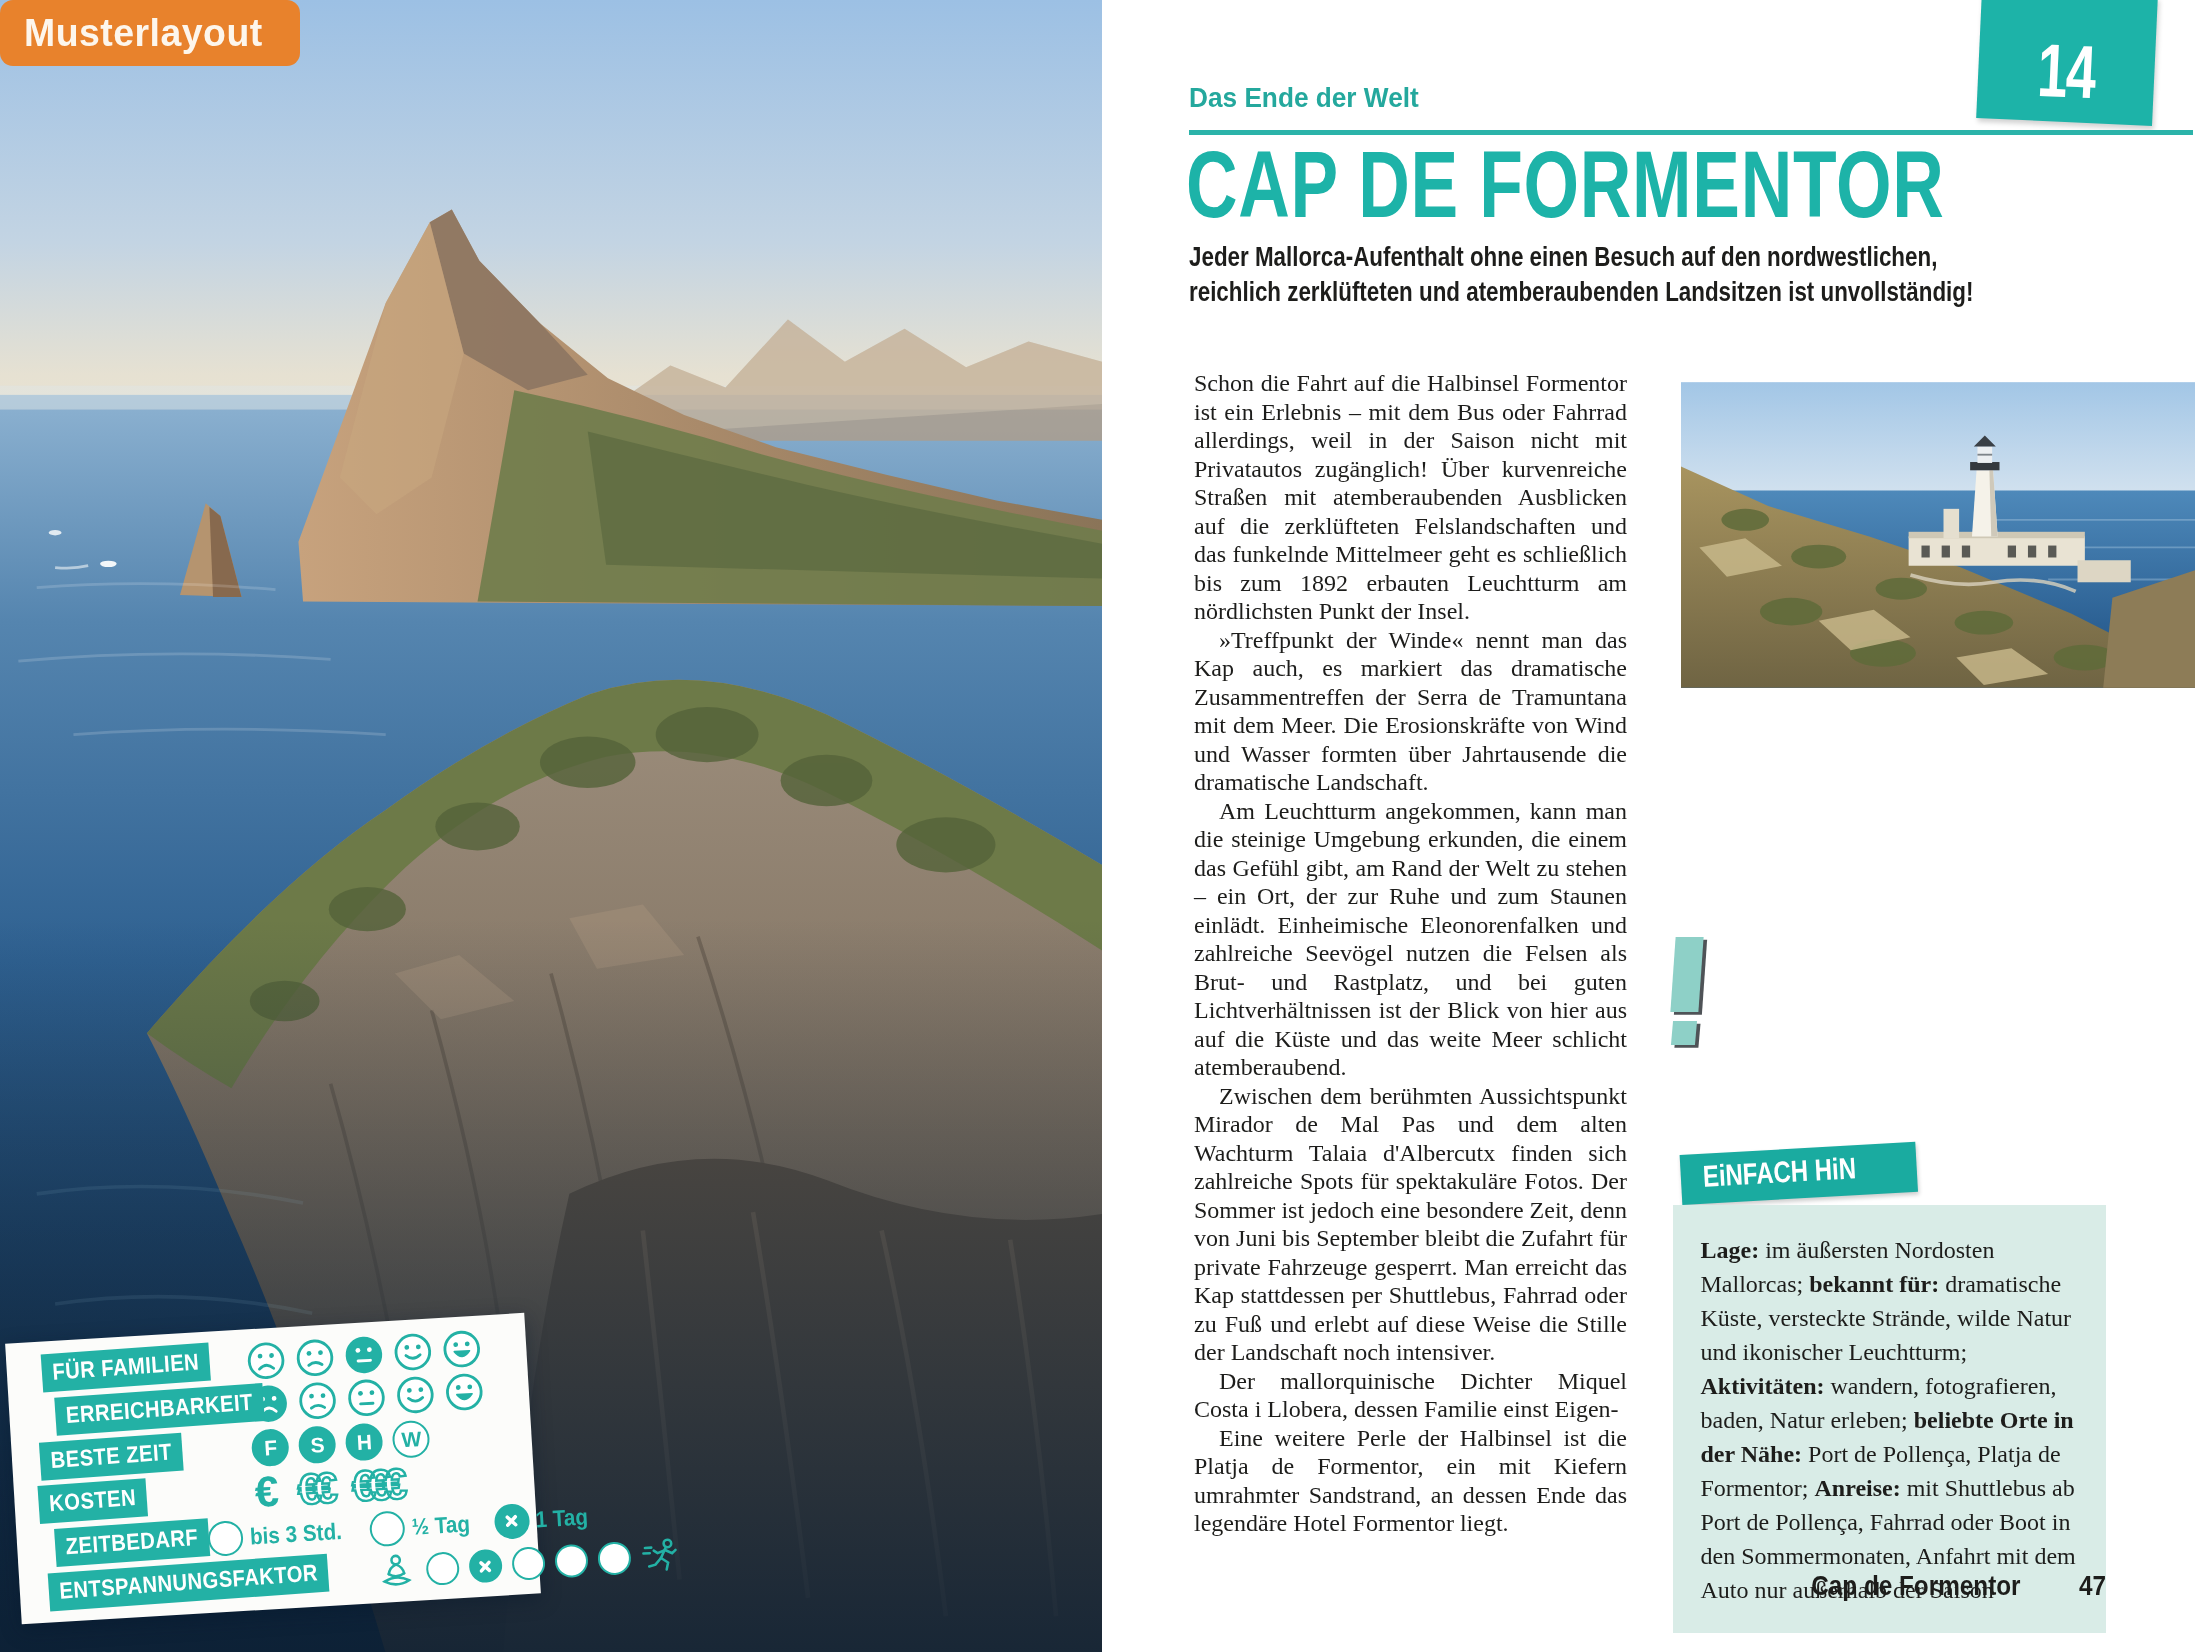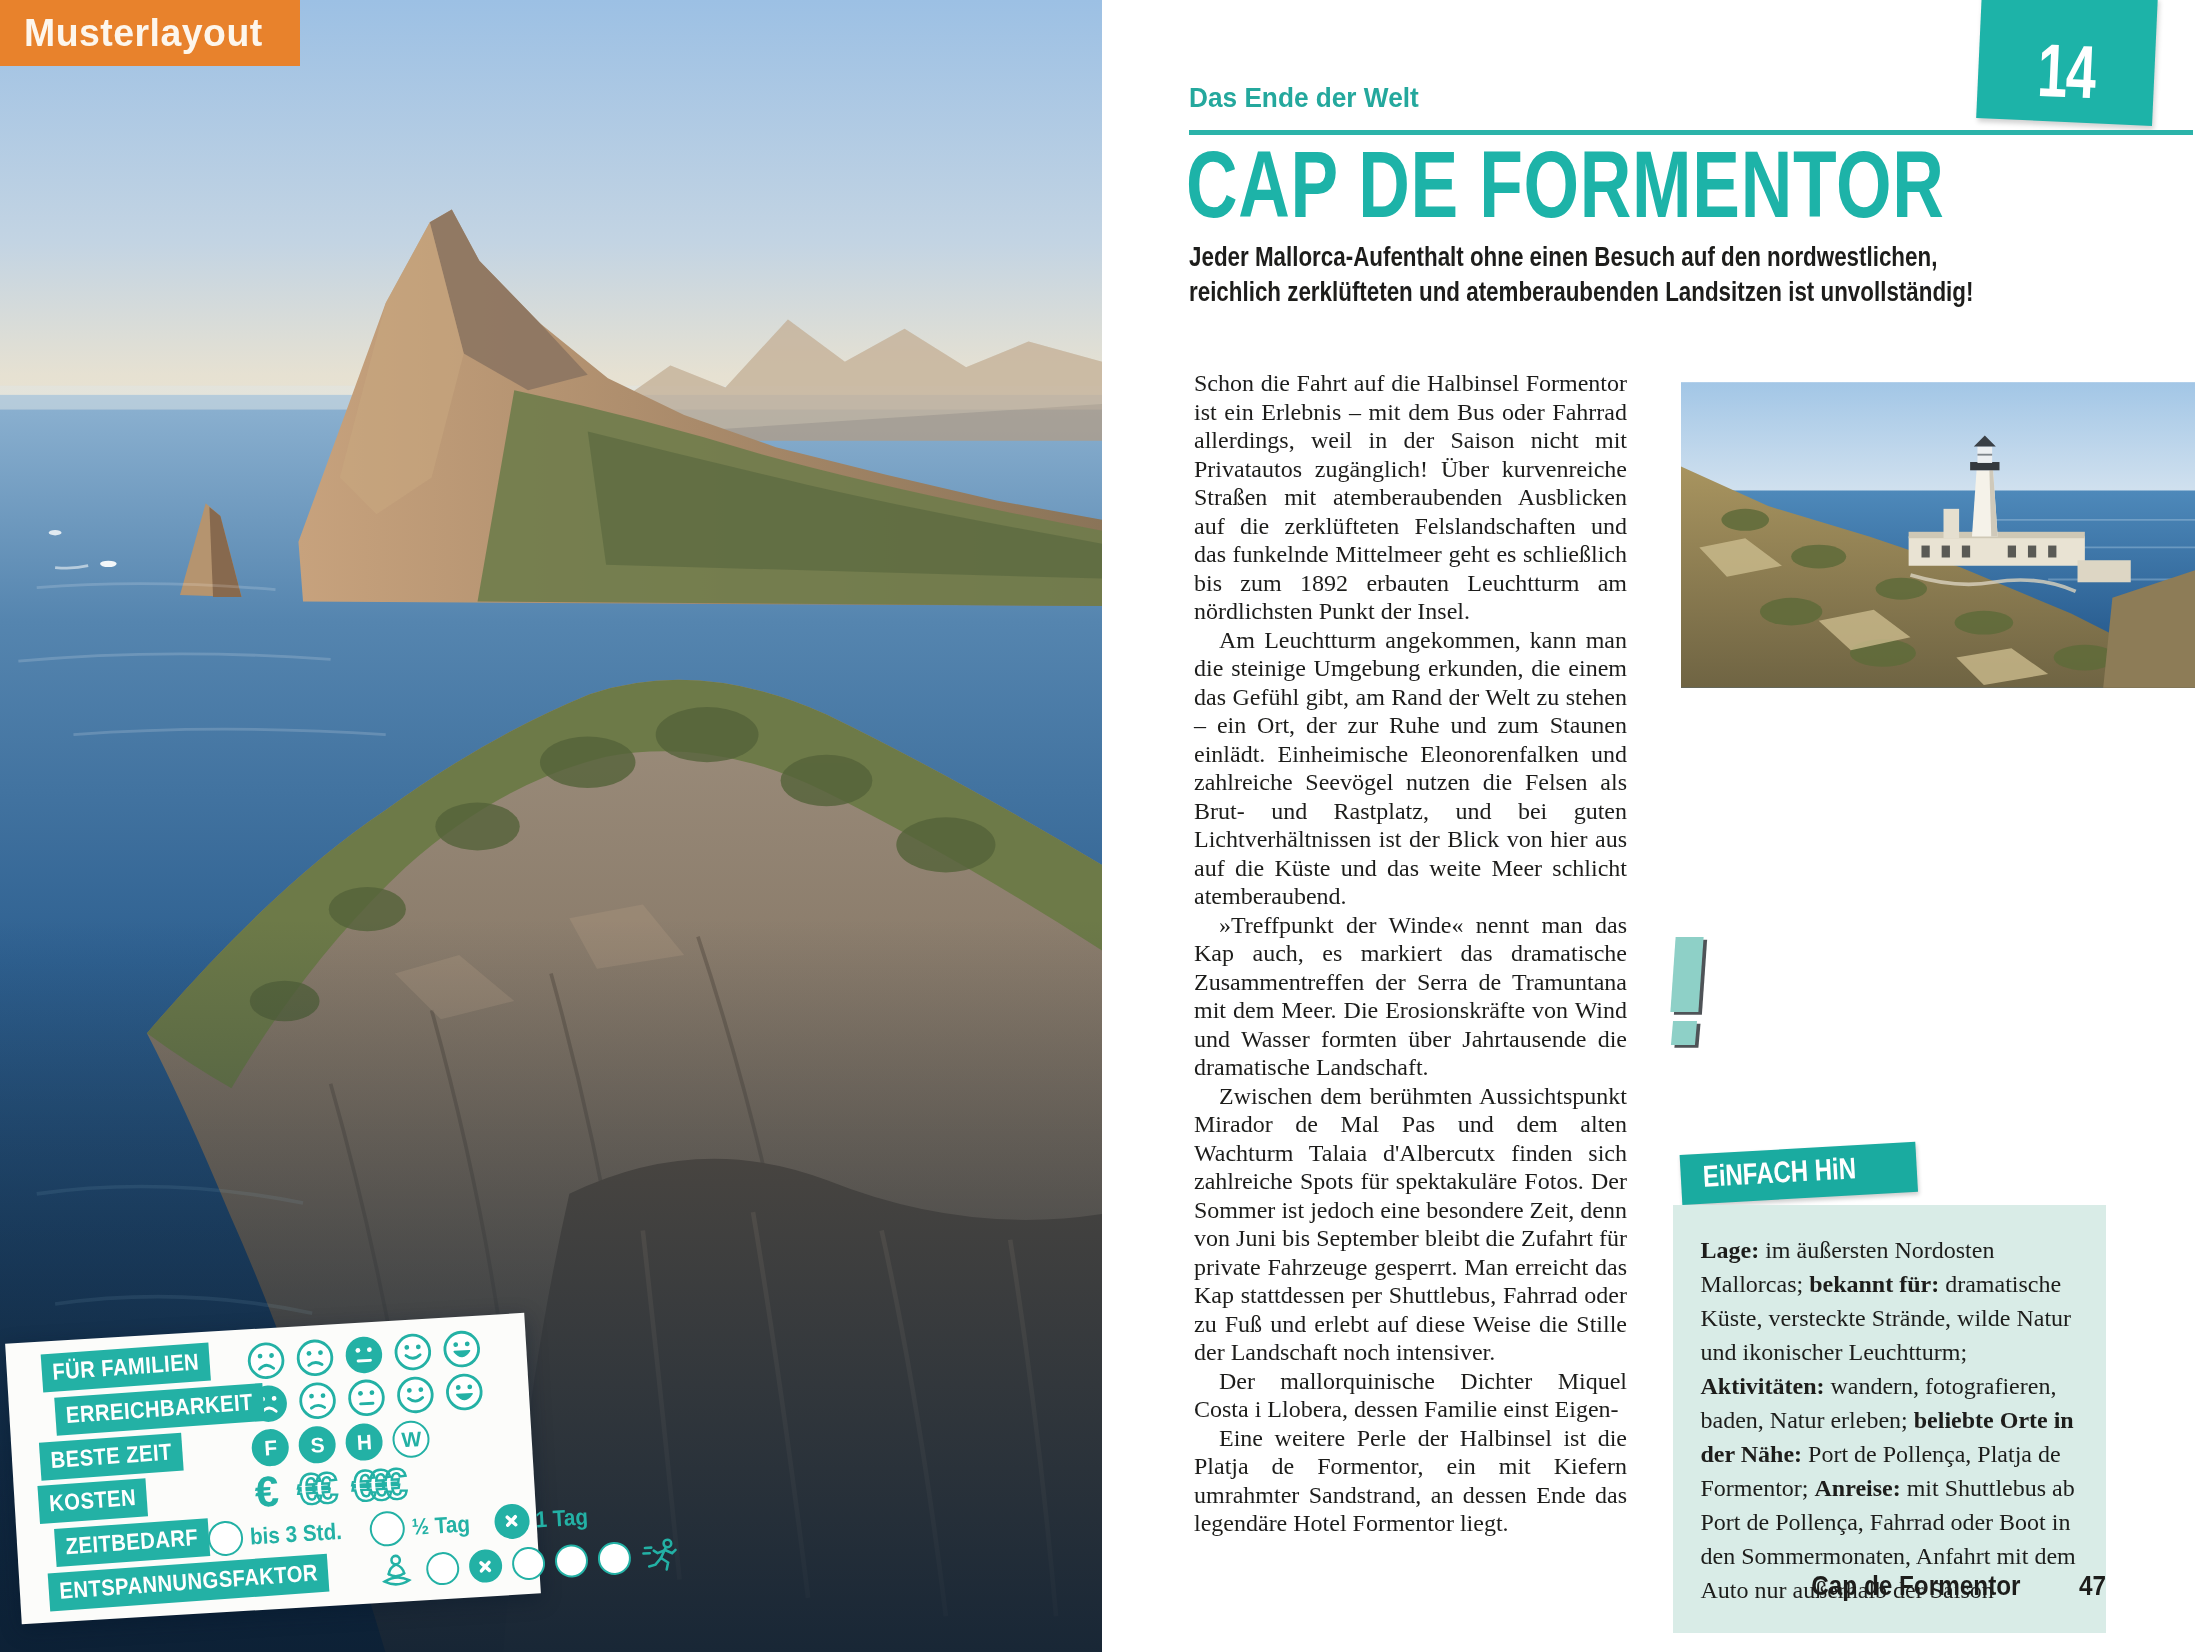--- a/index.html
+++ b/index.html
@@ -6,21 +6,21 @@
   html,body { background:#ffffff; }
   body { font-family:"Liberation Serif", serif; color:#1d1d1b; }
   .spread { position:relative; width:2204px; height:1653px; overflow:hidden; background:#fff; }
 
   
   .left-page { position:absolute; left:0; top:0; width:1102px; height:1653px; overflow:hidden; }
   .photo-svg { position:absolute; left:0; top:0; }
 
   .musterlayout-badge {
     position:absolute; left:0; top:0; height:66px; padding:0 27.5px 0 24px;
-    background:#e8822c; display:flex; align-items:center;
+    background:#e8822c; display:flex; align-items:center;border-radius:13px;
   }
   .musterlayout-badge span {
     color:#fdf6ec; font-family:"Liberation Sans", sans-serif; font-size:39px; font-weight:bold;
     letter-spacing:0.5px; transform:scaleX(.96); transform-origin:left center;
   }
 
   
   .rating-card {
     position:absolute; left:13px; top:1328px; width:520px; height:281px;
     background:#fcfcfa; transform:rotate(-3.4deg); transform-origin:50% 50%;
@@ -394,22 +394,22 @@
       <span>14</span>
     </div>
     <div class="rule"></div>
     <h1 class="page-title">CAP DE FORMENTOR</h1>
     <div class="intro">
       <div>Jeder Mallorca-Aufenthalt ohne einen Besuch auf den nordwestlichen, reichlich zerklüfteten und atemberaubenden Landsitzen ist unvollständig!</div>
     </div>
 
     <div class="body-col col1" lang="de">
         <p>Schon die Fahrt auf die Halbinsel Formentor ist ein Erlebnis – mit dem Bus oder Fahrrad allerdings, weil in der Saison nicht mit Privatautos zugänglich! Über kurvenreiche Straßen mit atemberaubenden Ausblicken auf die zerklüfteten Felslandschaften und das funkelnde Mittelmeer geht es schließlich bis zum 1892 erbauten Leuchtturm am nördlichsten Punkt der Insel.</p>
+        <p>»Treffpunkt der Winde« nennt man das Kap auch, es markiert das dramatische Zusammentreffen der Serra de Tramuntana mit dem Meer. Die Erosionskräfte von Wind und Wasser formten über Jahrtausende die dramatische Landschaft.</p>
         <p>Am Leuchtturm angekommen, kann man die steinige Umgebung erkunden, die einem das Gefühl gibt, am Rand der Welt zu stehen – ein Ort, der zur Ruhe und zum Staunen einlädt. Einheimische Eleonorenfalken und zahlreiche Seevögel nutzen die Felsen als Brut- und Rastplatz, und bei guten Lichtverhältnissen ist der Blick von hier aus auf die Küste und das weite Meer schlicht atemberaubend.</p>
-        <p>»Treffpunkt der Winde« nennt man das Kap auch, es markiert das dramatische Zusammentreffen der Serra de Tramuntana mit dem Meer. Die Erosionskräfte von Wind und Wasser formten über Jahrtausende die dramatische Landschaft.</p>
         <p>Zwischen dem berühmten Aussichtspunkt Mirador de Mal Pas und dem alten Wachturm Talaia d'Albercutx finden sich zahlreiche Spots für spektakuläre Fotos. Der Sommer ist jedoch eine besondere Zeit, denn von Juni bis September bleibt die Zufahrt für private Fahrzeuge gesperrt. Man erreicht das Kap stattdessen per Shuttlebus, Fahrrad oder zu Fuß und erlebt auf diese Weise die Stille der Landschaft noch intensiver.</p>
         <p>Der mallorquinische Dichter Miquel Costa i Llobera, dessen Familie einst Eigen-</p>
         <p>Eine weitere Perle der Halbinsel ist die Platja de Formentor, ein mit Kiefern umrahmter Sandstrand, an dessen Ende das legendäre Hotel Formentor liegt.</p>
       </div>
 
     <div class="lighthouse">
       <svg width="514" height="306" viewBox="0 0 560 333">
         <defs>
           <linearGradient id="lhSky" x1="0" y1="0" x2="0" y2="1">
             <stop offset="0" stop-color="#a2c6e6"></stop>

